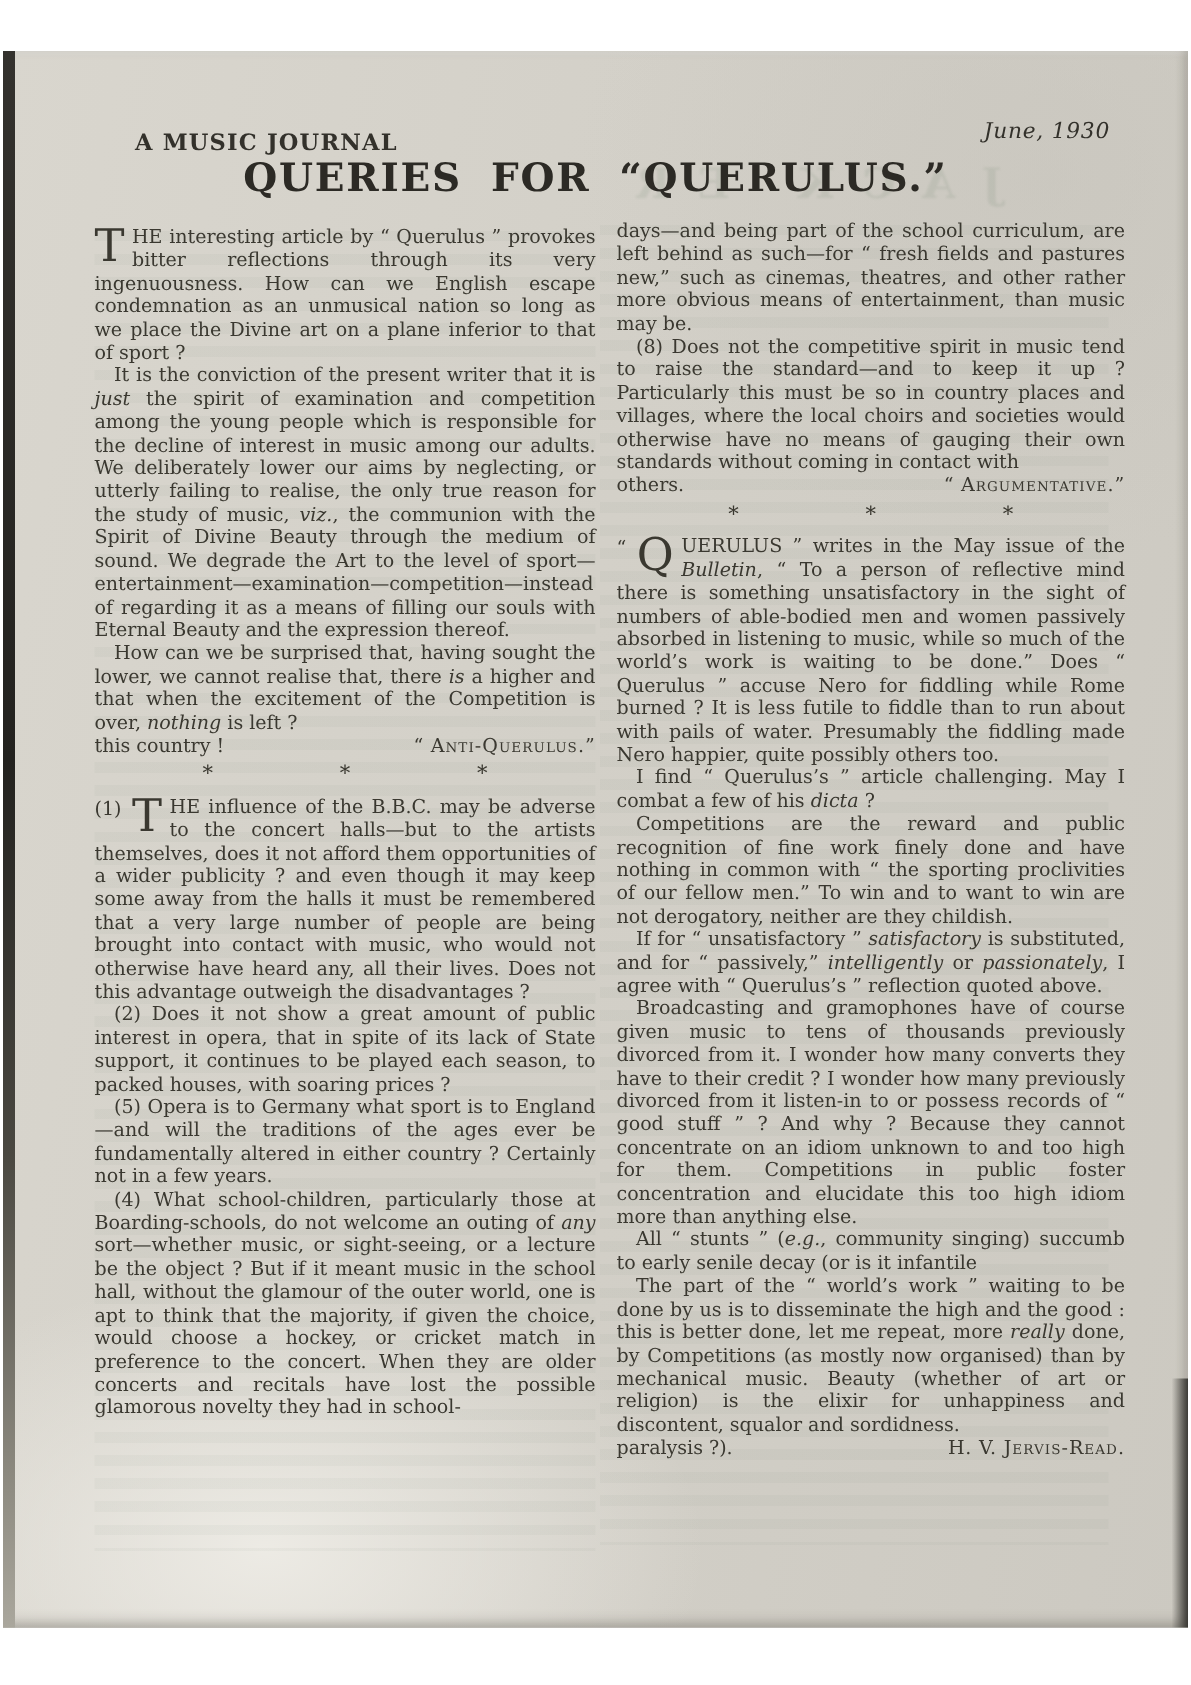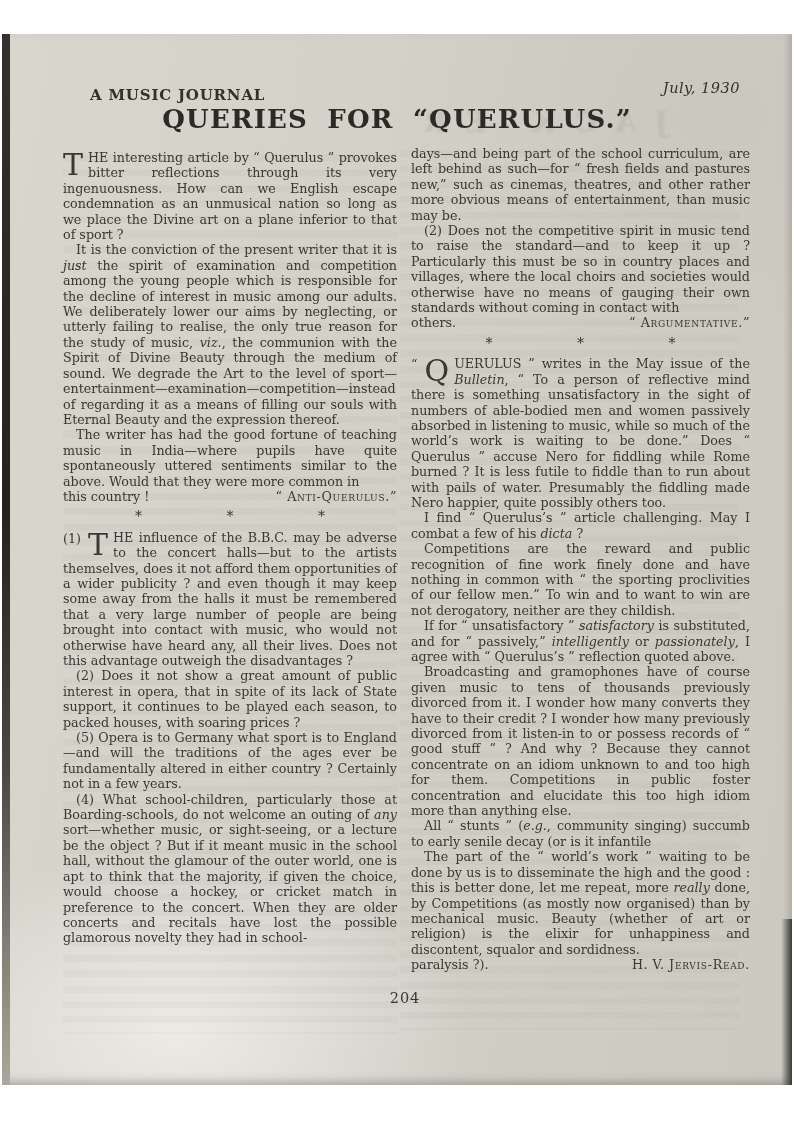--- a/index.html
+++ b/index.html
@@ -48,49 +48,49 @@
 
 <div class="paper">
   <div class="spine"></div>
   <div class="corner"></div>
 
   <div class="ghost-headline">JACK ER</div>
   <div class="ghost-col gc1"></div>
   <div class="ghost-col gc2"></div>
 
   <div class="journal">A MUSIC JOURNAL</div>
-  <div class="date">July, 1930</div>
+  <div class="date">June, 1930</div>
   <div class="title">QUERIES FOR “QUERULUS.”</div>
 
   <div class="col col1">
       <p class="para"><span class="capbox">
           <span class="cap">T</span>
         </span><span>HE interesting article by “ Querulus ” provokes bitter reflections through its very ingenuousness. How can we English escape condemnation as an unmusical nation so long as we place the Divine art on a plane inferior to that of sport ?</span></p>
       <p class="para indent">It is the conviction of the present writer that it is <i>just</i> the spirit of examination and competition among the young people which is responsible for the decline of interest in music among our adults. We deliberately lower our aims by neglecting, or utterly failing to realise, the only true reason for the study of music, <i>viz.</i>, the communion with the Spirit of Divine Beauty through the medium of sound. We degrade the Art to the level of sport—entertainment—examination—competition—instead of regarding it as a means of filling our souls with Eternal Beauty and the expression thereof.</p>
-      <p class="para indent">The writer has had the good fortune of teaching music in India—where pupils have quite spontaneously uttered sentiments similar to the above. Would that they were more common in</p>
+      <p class="para indent">How can we be surprised that, having sought the lower, we cannot realise that, there <i>is</i> a higher and that when the excitement of the Competition is over, <i>nothing</i> is left ?</p>
       <div class="sigline">
         <span>this country !</span>
         <span class="sig">“ <span class="sc">Anti-Querulus.</span>”</span>
       </div>
       <div class="stars">
         <span>*</span>
         <span>*</span>
         <span>*</span>
       </div>
       <p class="para"><span class="capbox">
           <span class="pre">(1) </span>
           <span class="cap">T</span>
         </span><span>HE influence of the B.B.C. may be adverse to the concert halls—but to the artists themselves, does it not afford them opportunities of a wider publicity ? and even though it may keep some away from the halls it must be remembered that a very large number of people are being brought into contact with music, who would not otherwise have heard any, all their lives. Does not this advantage outweigh the disadvantages ?</span></p>
       <p class="para indent">(2) Does it not show a great amount of public interest in opera, that in spite of its lack of State support, it continues to be played each season, to packed houses, with soaring prices ?</p>
       <p class="para indent">(5) Opera is to Germany what sport is to England—and will the traditions of the ages ever be fundamentally altered in either country ? Certainly not in a few years.</p>
       <p class="para indent">(4) What school-children, particularly those at Boarding-schools, do not welcome an outing of <i>any</i> sort—whether music, or sight-seeing, or a lecture be the object ? But if it meant music in the school hall, without the glamour of the outer world, one is apt to think that the majority, if given the choice, would choose a hockey, or cricket match in preference to the concert. When they are older concerts and recitals have lost the possible glamorous novelty they had in school-</p>
     </div>
   <div class="col col2">
       <p class="para">days—and being part of the school curriculum, are left behind as such—for “ fresh fields and pastures new,” such as cinemas, theatres, and other rather more obvious means of entertainment, than music may be.</p>
-      <p class="para indent">(2) Does not the competitive spirit in music tend to raise the standard—and to keep it up ? Particularly this must be so in country places and villages, where the local choirs and societies would otherwise have no means of gauging their own standards without coming in contact with</p>
+      <p class="para indent">(8) Does not the competitive spirit in music tend to raise the standard—and to keep it up ? Particularly this must be so in country places and villages, where the local choirs and societies would otherwise have no means of gauging their own standards without coming in contact with</p>
       <div class="sigline">
         <span>others.</span>
         <span class="sig">“ <span class="sc">Argumentative.</span>”</span>
       </div>
       <div class="stars">
         <span>*</span>
         <span>*</span>
         <span>*</span>
       </div>
       <p class="para"><span class="capbox">
@@ -102,14 +102,13 @@
       <p class="para indent">If for “ unsatisfactory ” <i>satisfactory</i> is substituted, and for “ passively,” <i>intelligently</i> or <i>passionately</i>, I agree with “ Querulus’s ” reflection quoted above.</p>
       <p class="para indent">Broadcasting and gramophones have of course given music to tens of thousands previously divorced from it. I wonder how many converts they have to their credit ? I wonder how many previously divorced from it listen-in to or possess records of “ good stuff ” ? And why ? Because they cannot concentrate on an idiom unknown to and too high for them. Competitions in public foster concentration and elucidate this too high idiom more than anything else.</p>
       <p class="para indent">All “ stunts ” (<i>e.g.</i>, community singing) succumb to early senile decay (or is it infantile</p>
       <p class="para indent">The part of the “ world’s work ” waiting to be done by us is to disseminate the high and the good : this is better done, let me repeat, more <i>really</i> done, by Competitions (as mostly now organised) than by mechanical music. Beauty (whether of art or religion) is the elixir for unhappiness and discontent, squalor and sordidness.</p>
       <div class="sigline">
         <span>paralysis ?).</span>
         <span class="sig">H. V. <span class="sc">Jervis-Read.</span></span>
       </div>
     </div>
 
-  <div class="pagenum">204</div>
 </div>
 
 </body></html>

